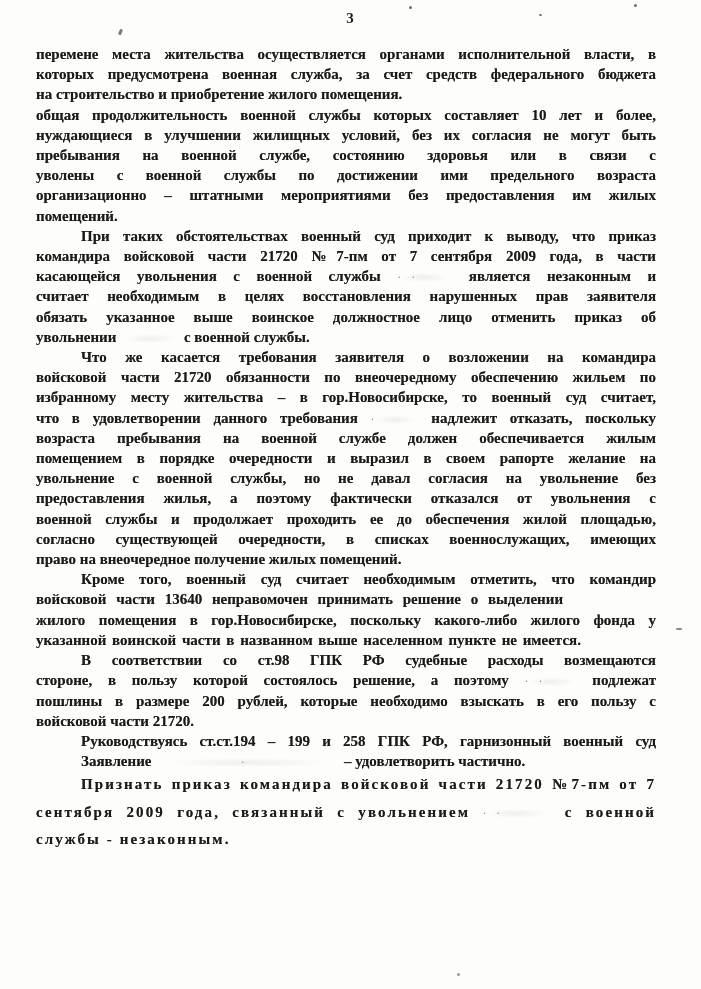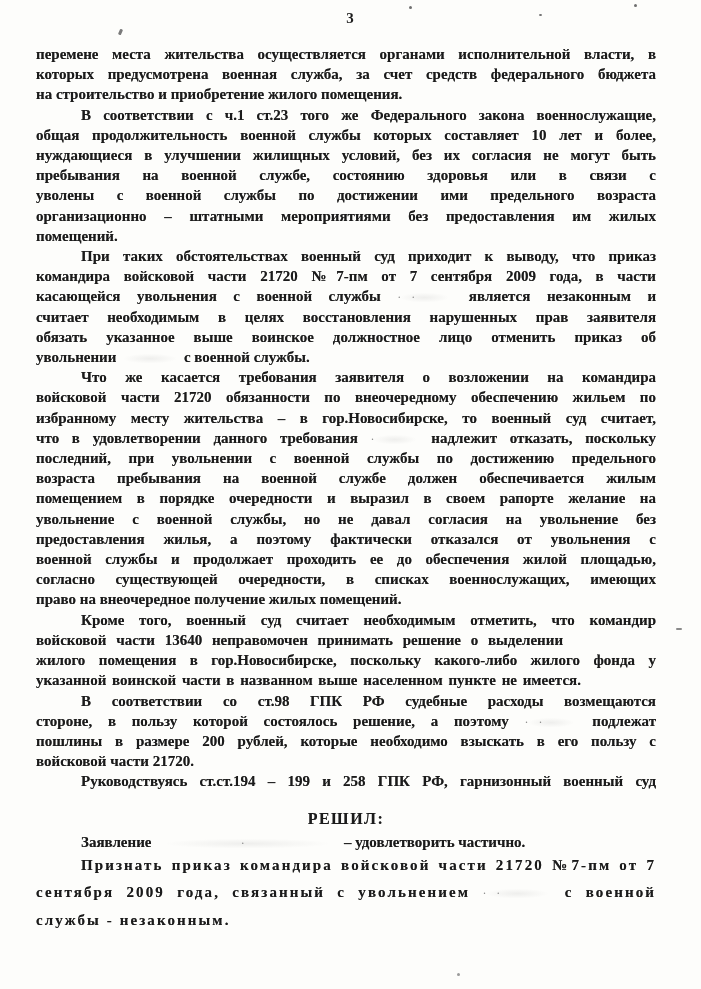--- a/index.html
+++ b/index.html
@@ -87,55 +87,52 @@
 </style>
 </head>
 <body>
 
 <div class="page">
   <div class="page-number">3</div>
   <div class="doc-body">
       <div class="line j"><span>перемене места жительства осуществляется органами исполнительной власти, в</span></div>
       <div class="line j"><span>которых предусмотрена военная служба, за счет средств федерального бюджета</span></div>
       <div class="line"><span>на строительство и приобретение жилого помещения.</span></div>
-      <div class="line j ind"><span>В соответствии с ч.1 ст.23 того же Федерального закона военнослужащие,</span></div>
       <div class="line j"><span>общая продолжительность военной службы которых составляет 10 лет и более,</span></div>
       <div class="line j"><span>нуждающиеся в улучшении жилищных условий, без их согласия не могут быть</span></div>
       <div class="line j"><span>пребывания на военной службе, состоянию здоровья или в связи с</span></div>
       <div class="line j"><span>уволены с военной службы по достижении ими предельного возраста</span></div>
       <div class="line j"><span>организационно – штатными мероприятиями без предоставления им жилых</span></div>
       <div class="line"><span>помещений.</span></div>
       <div class="line j ind"><span>При таких обстоятельствах военный суд приходит к выводу, что приказ</span></div>
       <div class="line j"><span>командира войсковой части 21720 №7-пм от 7 сентября 2009 года, в части</span></div>
       <div class="line j"><span>касающейся увольнения с военной службы</span> <span class="gap" style="width: 55px;">··</span> <span>является незаконным и</span></div>
       <div class="line j"><span>считает необходимым в целях восстановления нарушенных прав заявителя</span></div>
       <div class="line j"><span>обязать указанное выше воинское должностное лицо отменить приказ об</span></div>
       <div class="line"><span>увольнении</span> <span class="gap" style="width: 60px;"></span> <span>с военной службы.</span></div>
       <div class="line j ind"><span>Что же касается требования заявителя о возложении на командира</span></div>
       <div class="line j"><span>войсковой части 21720 обязанности по внеочередному обеспечению жильем по</span></div>
       <div class="line j"><span>избранному месту жительства – в гор.Новосибирске, то военный суд считает,</span></div>
       <div class="line j"><span>что в удовлетворении данного требования</span> <span class="gap" style="width: 48px;">·</span> <span>надлежит отказать, поскольку</span></div>
-      <div class="line j"><span>последний, при увольнении с военной службы по достижению предельного</span></div>
       <div class="line j"><span>возраста пребывания на военной службе должен обеспечивается жилым</span></div>
       <div class="line j"><span>помещением в порядке очередности и выразил в своем рапорте желание на</span></div>
       <div class="line j"><span>увольнение с военной службы, но не давал согласия на увольнение без</span></div>
       <div class="line j"><span>предоставления жилья, а поэтому фактически отказался от увольнения с</span></div>
       <div class="line j"><span>военной службы и продолжает проходить ее до обеспечения жилой площадью,</span></div>
       <div class="line j"><span>согласно существующей очередности, в списках военнослужащих, имеющих</span></div>
       <div class="line"><span>право на внеочередное получение жилых помещений.</span></div>
       <div class="line j ind"><span>Кроме того, военный суд считает необходимым отметить, что командир</span></div>
       <div class="line" style="word-spacing: 6px;"><span>войсковой части 13640 неправомочен принимать решение о выделении</span></div>
       <div class="line j"><span>жилого помещения в гор.Новосибирске, поскольку какого-либо жилого фонда у</span></div>
       <div class="line" style="word-spacing: 2px;"><span>указанной воинской части в названном выше населенном пункте не имеется.</span></div>
       <div class="line j ind"><span>В соответствии со ст.98 ГПК РФ судебные расходы возмещаются</span></div>
       <div class="line j"><span>стороне, в пользу которой состоялось решение, а поэтому</span> <span class="gap" style="width: 52px;">··</span> <span>подлежат</span></div>
       <div class="line j"><span>пошлины в размере 200 рублей, которые необходимо взыскать в его пользу с</span></div>
       <div class="line"><span>войсковой части 21720.</span></div>
       <div class="line j ind"><span>Руководствуясь ст.ст.194 – 199 и 258 ГПК РФ, гарнизонный военный суд</span></div>
-      <div class="line ctr gap-above gap-below"><span>РЕШИЛ:</span></div>
       <div class="line ind"><span>Заявление</span> <span class="gap" style="width: 185px;">·</span> <span>– удовлетворить частично.</span></div>
       <div class="line j ind wide tall"><span>Признать приказ командира войсковой части 21720 №7-пм от 7</span></div>
       <div class="line j wide tall"><span>сентября 2009 года, связанный с увольнением</span> <span class="gap" style="width: 70px;">··</span> <span>с военной</span></div>
       <div class="line wide tall"><span>службы - незаконным.</span></div>
     </div>
   <div class="speck s1"></div>
   <div class="speck s2"></div>
   <div class="speck s3"></div>
   <div class="speck s4"></div>
   <div class="speck s5"></div>

